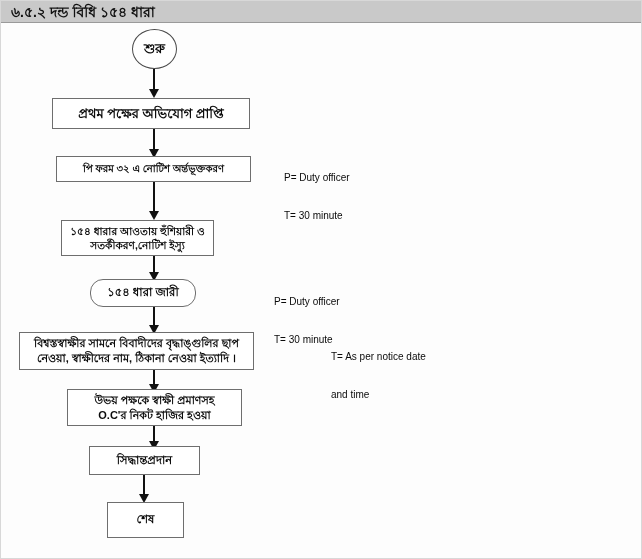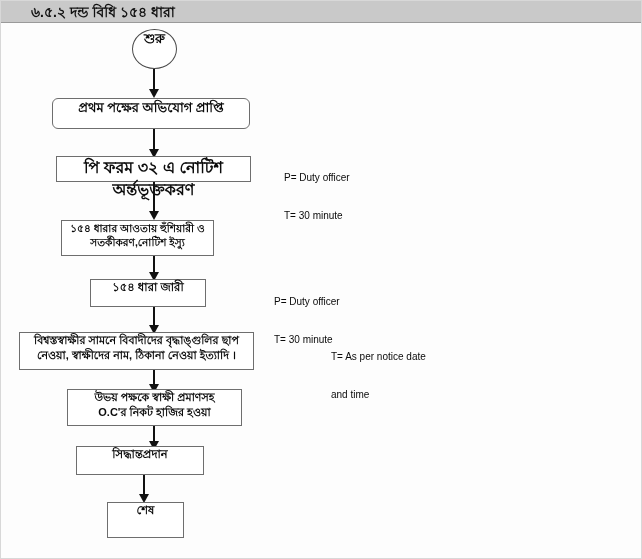--- a/index.html
+++ b/index.html
@@ -35,30 +35,30 @@
   .header-title {
     position: absolute;
     left: 10px;
     top: 2px;
     font-size: 14px;
     font-weight: bold;
     color: #111111;
     line-height: 18px;
     white-space: nowrap;
     font-family: "Liberation Sans", "DejaVu Sans", sans-serif;
-    margin-left: 20px;
   }
 
   
   .node {
     position: absolute;
     box-sizing: border-box;
     border: 1px solid #6e6e6e;
     background: #ffffff;
     display: flex;
+    align-items: center;
     justify-content: center;
     text-align: center;
     color: #0b0b0b;
     font-family: "Liberation Sans", "DejaVu Sans", sans-serif;
     font-weight: bold;
   }
   .node .node-text {
     display: block;
     width: 100%;
     padding: 0 4px;
@@ -102,42 +102,42 @@
 
   <div class="header-bar"></div>
   <div class="header-title">৬.৫.২ দন্ড বিধি ১৫৪ ধারা</div>
 
   <div class="node terminator" style="left:131px; top:28px; width:45px; height:40px; font-size:13px;">
     <span class="node-text">শুরু</span>
   </div>
   <div class="conn" style="left:152px; top:68px; height:27px;"></div>
   <div class="arrow-head" style="left:148px; top:88px;"></div>
 
-  <div class="node" style="left:51px; top:97px; width:198px; height:31px; font-size:13px;border-radius:6px;">
+  <div class="node" style="left:51px; top:97px; width:198px; height:31px; font-size:13px;">
     <span class="node-text">প্রথম পক্ষের অভিযোগ প্রাপ্তি</span>
   </div>
   <div class="conn" style="left:152px; top:128px; height:27px;"></div>
   <div class="arrow-head" style="left:148px; top:148px;"></div>
 
-  <div class="node" style="left:55px; top:155px; width:195px; height:26px; font-size:16px;">
+  <div class="node" style="left:55px; top:155px; width:195px; height:26px; font-size:10px;">
     <span class="node-text">পি ফরম ৩২ এ নোটিশ অর্ন্তভূক্তকরণ</span>
   </div>
   <div class="conn" style="left:152px; top:181px; height:36px;"></div>
   <div class="arrow-head" style="left:148px; top:210px;"></div>
 
   <div class="node" style="left:60px; top:219px; width:153px; height:36px; font-size:10.5px;">
     <span class="node-text">
       <span>১৫৪ ধারার আওতায় হুঁশিয়ারী ও</span><br>
       <span>সতর্কীকরণ,নোটিশ ইস্যু</span>
     </span>
   </div>
   <div class="conn" style="left:152px; top:255px; height:23px;"></div>
   <div class="arrow-head" style="left:148px; top:271px;"></div>
 
-  <div class="node" style="left:89px; top:278px; width:116px; height:28px; font-size:11.5px;">
+  <div class="node" style="left:89px; top:278px; width:106px; height:28px; font-size:11.5px;border-radius:13px;">
     <span class="node-text">১৫৪ ধারা জারী</span>
   </div>
   <div class="conn" style="left:152px; top:306px; height:24px;"></div>
   <div class="arrow-head" style="left:148px; top:324px;"></div>
 
   <div class="node" style="left:18px; top:331px; width:235px; height:38px; font-size:11px;">
     <span class="node-text">
       <span>বিশ্বস্তস্বাক্ষীর সামনে বিবাদীদের বৃদ্ধাঙ্গুলির ছাপ</span><br>
       <span>নেওয়া, স্বাক্ষীদের নাম, ঠিকানা নেওয়া ইত্যাদি ।</span>
     </span>
@@ -147,21 +147,21 @@
 
   <div class="node" style="left:66px; top:388px; width:175px; height:37px; font-size:11px;">
     <span class="node-text">
       <span>উভয় পক্ষকে স্বাক্ষী প্রমাণসহ</span><br>
       <span>O.C'র নিকট হাজির হওয়া</span>
     </span>
   </div>
   <div class="conn" style="left:152px; top:425px; height:22px;"></div>
   <div class="arrow-head" style="left:148px; top:440px;"></div>
 
-  <div class="node" style="left:75px; top:445px; width:128px; height:29px; font-size:11.5px;">
+  <div class="node" style="left:88px; top:445px; width:111px; height:29px; font-size:11.5px;">
     <span class="node-text">সিদ্ধান্তপ্রদান</span>
   </div>
   <div class="conn" style="left:142px; top:474px; height:26px;"></div>
   <div class="arrow-head" style="left:138px; top:493px;"></div>
 
   <div class="node" style="left:106px; top:501px; width:77px; height:36px; font-size:11.5px;">
     <span class="node-text">শেষ</span>
   </div>
 
   <div class="annotation" style="left:283px; top:148px;">

